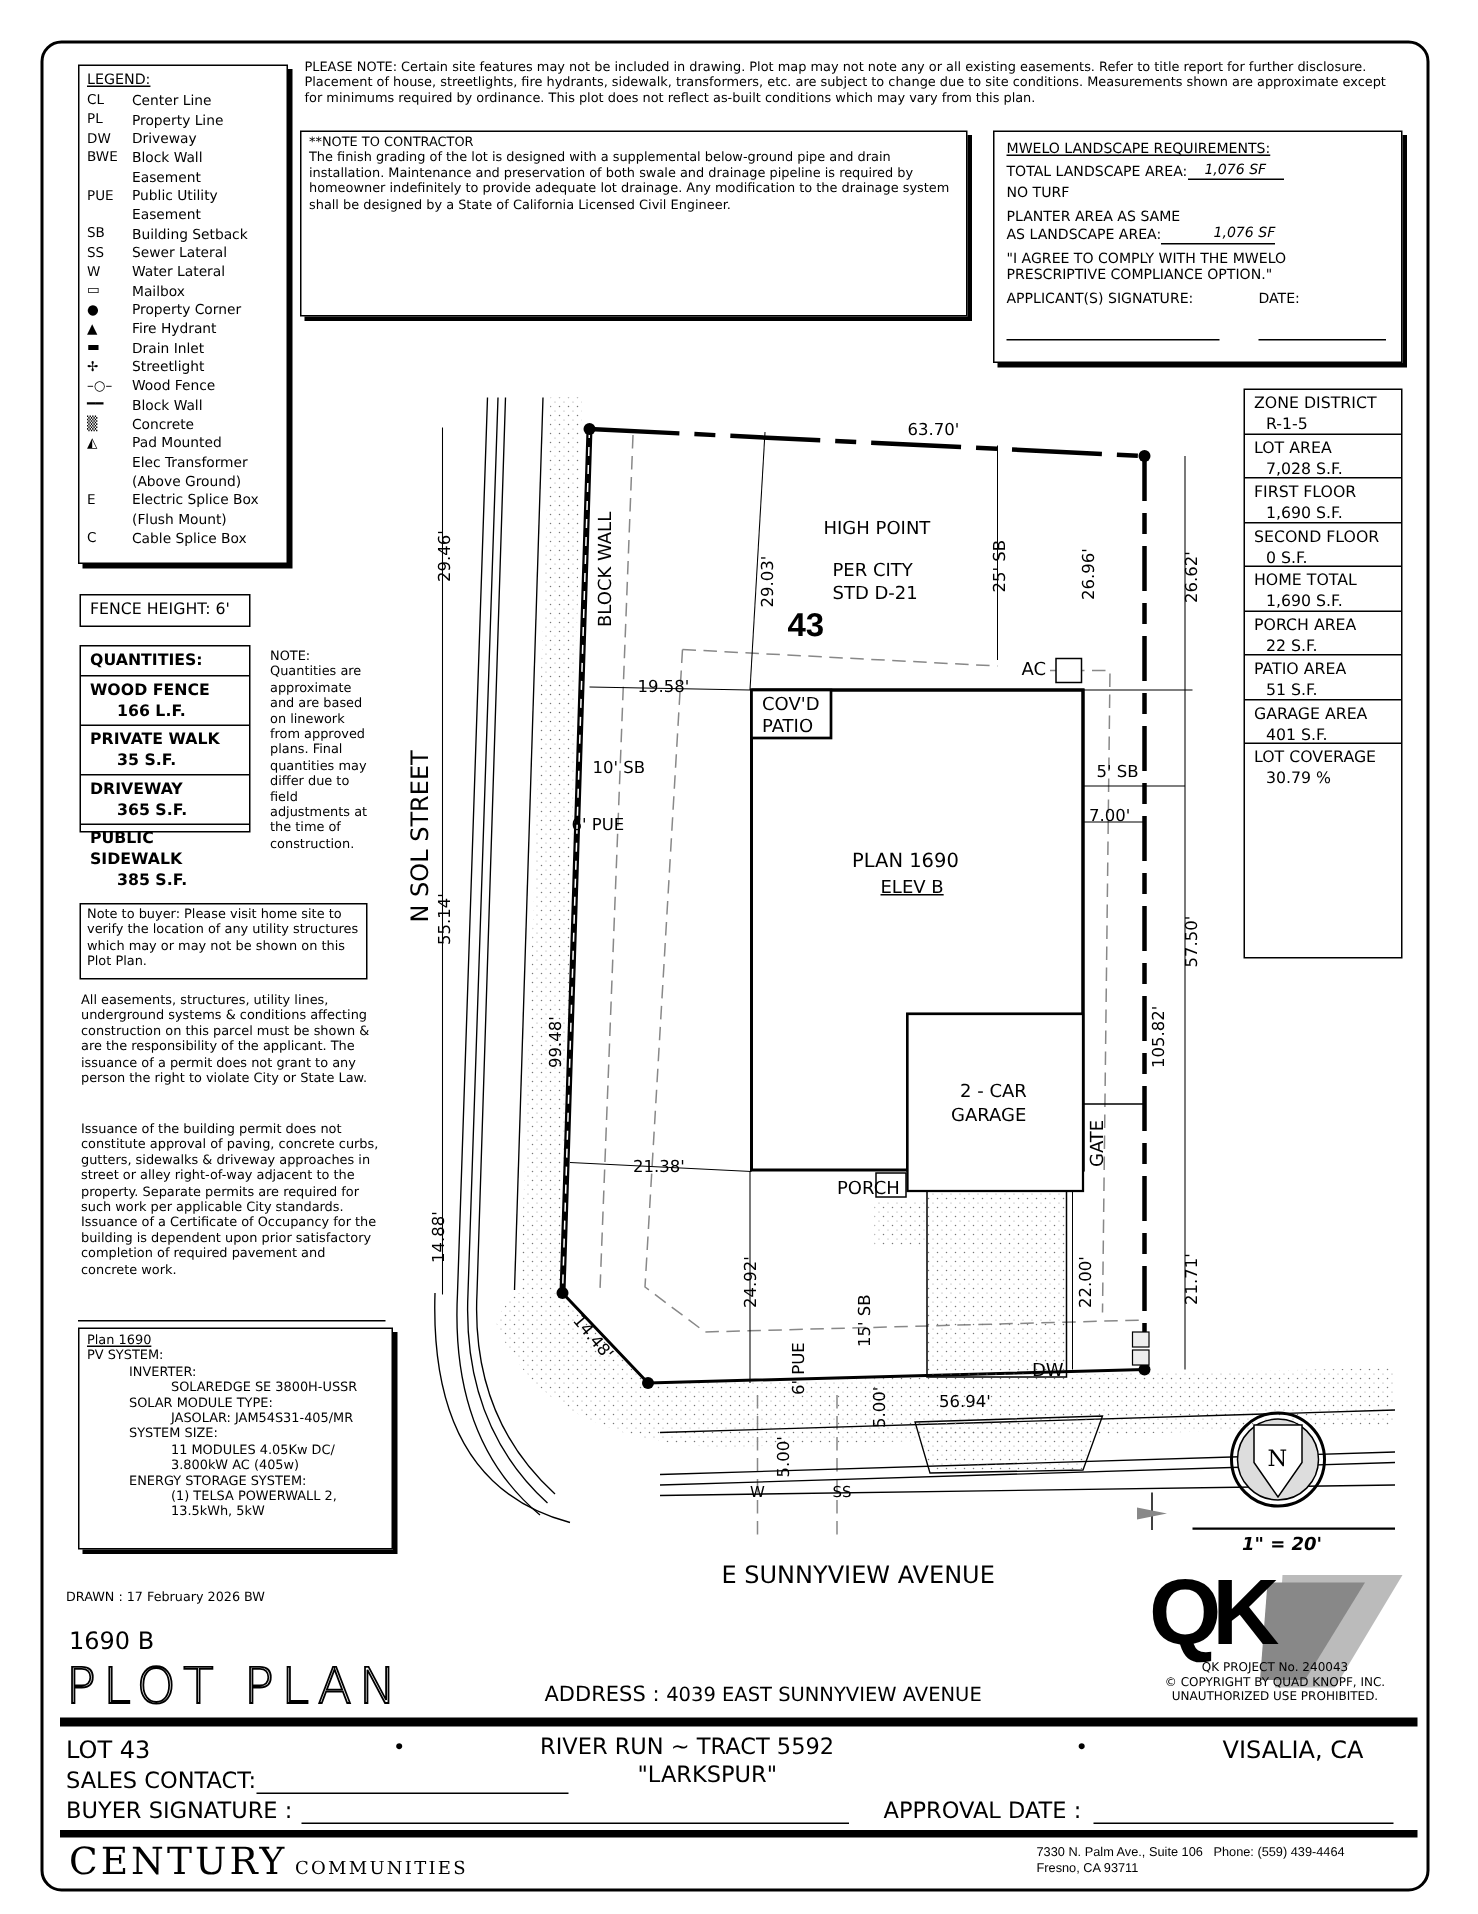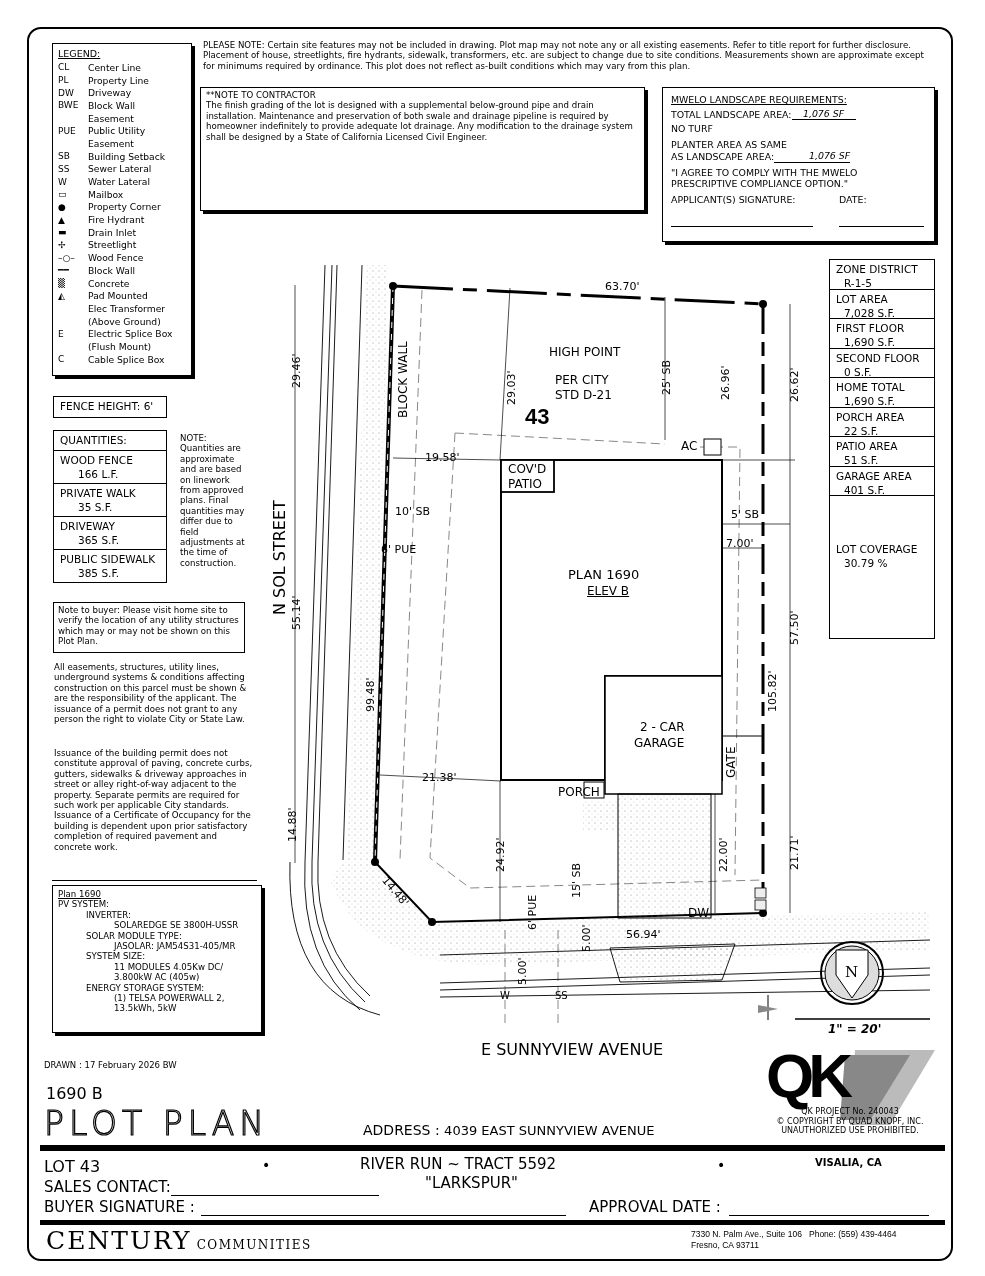--- a/index.html
+++ b/index.html
@@ -6,21 +6,21 @@
   body{width:985px;height:1276px;position:relative;font-family:"DejaVu Sans",sans-serif;color:#000;overflow:hidden;}
   .frame{position:absolute;left:27px;top:27px;width:922px;height:1230px;border:2px solid #000;border-radius:14px;}
   .abs{position:absolute;}
   .box{position:absolute;border:1.5px solid #000;background:#fff;box-sizing:border-box;}
   .shadow{box-shadow:3px 3px 0 #000;}
   .ts{font-size:8.6px;line-height:10.4px;}
   .u{text-decoration:underline;}
   .legend-row{display:flex;align-items:center;height:12.7px;font-size:9.2px;}
   .legend-row .sym{width:30px;flex:none;font-size:9px;}
   .stat{border-bottom:1px solid #000;padding:2px 6px 2px 6px;font-size:10.5px;line-height:14px;height:29.5px;box-sizing:border-box;}
-  .stat:last-child{border-bottom:none;margin-top:44px;}
+  .stat:last-child{border-bottom:none;}
   .stat .v{padding-left:8px;}
   .qrow{border-bottom:1px solid #000;padding:2px 6px;font-size:10.5px;line-height:14px;box-sizing:border-box;}
   .qrow .v{padding-left:18px;}
   .qrow:last-child{border-bottom:none;}
   .dim{position:absolute;font-size:11px;white-space:nowrap;}
   .lbl{position:absolute;font-size:12px;white-space:nowrap;}
   .vert{transform:rotate(-90deg);transform-origin:left top;}
   .sigline{display:inline-block;border-bottom:1.5px solid #000;vertical-align:bottom;}
 </style>
 </head>
@@ -188,21 +188,21 @@
       <div class="v">401 S.F.</div>
     </div>
     <div class="stat">
       <div>LOT COVERAGE</div>
       <div class="v">30.79 %</div>
     </div>
   </div>
 
 <div class="box" style="left:53px;top:396px;width:114px;height:22px;font-size:10.5px;padding:3px 6px;">FENCE HEIGHT: 6'</div>
 
-<div class="box" style="left:53px;top:430px;width:114px;height:153px;" id="qty">
+<div class="box" style="left:53px;top:430px;width:114px;height:125px;font-weight:bold;" id="qty">
   <div class="qrow" style="height:20px;">QUANTITIES:</div>
 <div class="qrow" style="height: 33px;">
       <div>WOOD FENCE</div>
       <div class="v">166 L.F.</div>
     </div>
     <div class="qrow" style="height: 33px;">
       <div>PRIVATE WALK</div>
       <div class="v">35 S.F.</div>
     </div>
     <div class="qrow" style="height: 33px;">
@@ -397,21 +397,21 @@
   <div>QK PROJECT No. 240043</div>
   <div>©  COPYRIGHT BY QUAD KNOPF, INC.</div>
   <div>UNAUTHORIZED USE PROHIBITED.</div>
 </div>
 
 <div class="abs" style="left:44px;top:1157px;font-size:16px;">LOT 43</div>
 <div class="abs" style="left:262px;top:1157px;font-size:14px;">•</div>
 <div class="abs" style="left:360px;top:1155px;font-size:15px;">RIVER RUN ~ TRACT 5592</div>
 <div class="abs" style="left:425px;top:1174px;font-size:15px;">"LARKSPUR"</div>
 <div class="abs" style="left:717px;top:1157px;font-size:14px;">•</div>
-<div class="abs" style="left:815px;top:1157px;font-size:10px;font-weight:bold;">VISALIA, CA</div>
+<div class="abs" style="left:815px;top:1157px;font-size:16px;">VISALIA, CA</div>
 <div class="abs" style="left:44px;top:1178px;font-size:15px;">
   <span>SALES CONTACT:</span><span class="sigline" style="width:208px;height:15px;"></span>
 </div>
 <div class="abs" style="left:44px;top:1198px;font-size:15px;">
   <span>BUYER SIGNATURE :</span><span class="sigline" style="width:365px;height:15px;margin-left:6px;"></span>
 </div>
 <div class="abs" style="left:589px;top:1198px;font-size:15px;">
   <span>APPROVAL DATE :</span><span class="sigline" style="width:200px;height:15px;margin-left:8px;"></span>
 </div>
 <div class="abs" style="left:46px;top:1226px;font-family:'DejaVu Serif',serif;">

